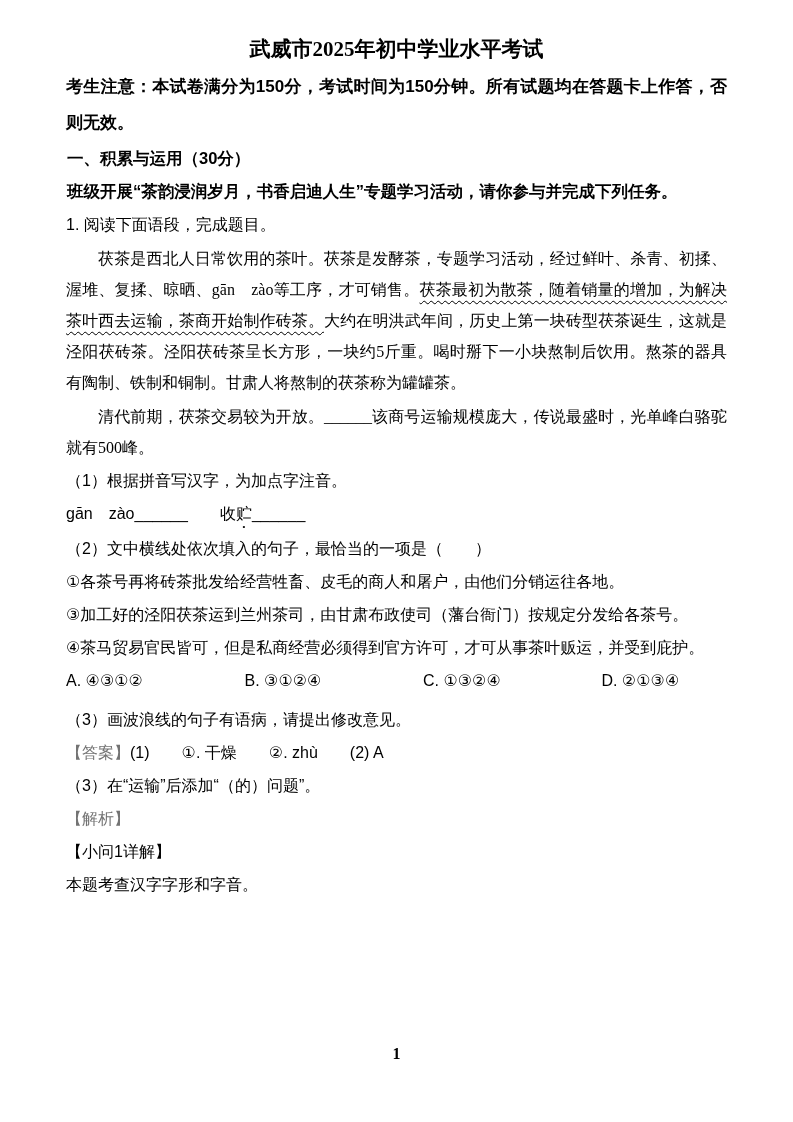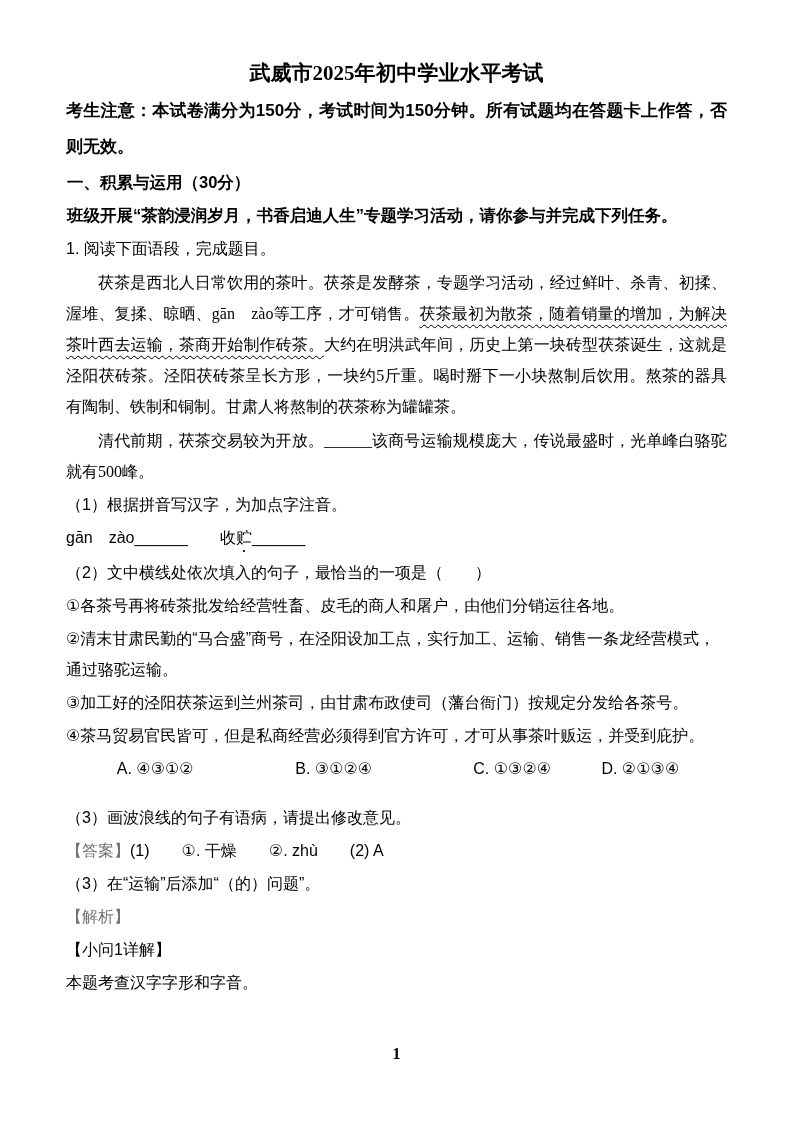--- a/index.html
+++ b/index.html
@@ -4,21 +4,21 @@
 <style>
   html,body{margin:0;padding:0;background:#ffffff;}
   body{
     width:793px;height:1122px;
     color:#000;
     font-family:"Liberation Sans","DejaVu Sans",sans-serif;
     font-size:16px;
     -webkit-font-smoothing:antialiased;
   }
   .page{position:relative;width:793px;height:1122px;overflow:hidden;background:#fff;}
-  .content{padding:44px 66px 0 66px;}
+  .content{padding:20px 66px 0 66px;}
   .title{
     font-family:"Liberation Serif","DejaVu Serif",serif;
     font-size:21px;font-weight:700;text-align:center;
     margin:14px 0 0 0;line-height:30px;
   }
   .subtitle{
     font-family:"Liberation Serif","DejaVu Serif",serif;
     font-size:21px;font-weight:700;text-align:center;
     margin:13px 0 0 0;line-height:30px;
   }
@@ -39,21 +39,21 @@
     text-decoration-thickness:1px;
     text-underline-offset:5px;
   }
   .dot-under{
     -webkit-text-emphasis:filled dot;
     -webkit-text-emphasis-position:under right;
     text-emphasis:filled dot;
     text-emphasis-position:under right;
   }
   .options{
-    display:flex;line-height:31px;margin:2px 0 18px 0;text-align:center;
+    display:flex;line-height:31px;margin:2px 0 8px 0;
   }
   .options .option{display:inline-block;width:27%;}
   .options .option:last-child{width:auto;}
   .blue{color:#737373;}
   .answer-line{line-height:31px;margin:2px 0 0 0;}
   .footer{
     position:absolute;left:0;bottom:58px;width:100%;
     text-align:center;
     font-family:"Liberation Serif","DejaVu Serif",serif;
     font-size:16px;font-weight:700;line-height:20px;
@@ -79,21 +79,20 @@
 
     <p class="passage">清代前期，茯茶交易较为开放。______该商号运输规模庞大，传说最盛时，光单峰白骆驼就有500峰。</p>
 
     <p class="line">（1）根据拼音写汉字，为加点字注音。</p>
 
     <p class="line"><span>gān　zào</span><span>______</span><span>　　收</span><span class="dot-under">贮</span><span>______</span></p>
 
     <p class="line">（2）文中横线处依次填入的句子，最恰当的一项是（　　）</p>
 
     <p class="line">①各茶号再将砖茶批发给经营牲畜、皮毛的商人和屠户，由他们分销运往各地。</p>
-    <p class="line">②清末甘肃民勤的“马合盛”商号，在泾阳设加工点，实行加工、运输、销售一条龙经营模式，通过骆驼运输。</p>
     <p class="line">③加工好的泾阳茯茶运到兰州茶司，由甘肃布政使司（藩台衙门）按规定分发给各茶号。</p>
     <p class="line">④茶马贸易官民皆可，但是私商经营必须得到官方许可，才可从事茶叶贩运，并受到庇护。</p>
 
     <div class="options">
       <span class="option">A. ④③①②</span>
       <span class="option">B. ③①②④</span>
       <span class="option">C. ①③②④</span>
       <span class="option">D. ②①③④</span>
     </div>
 

